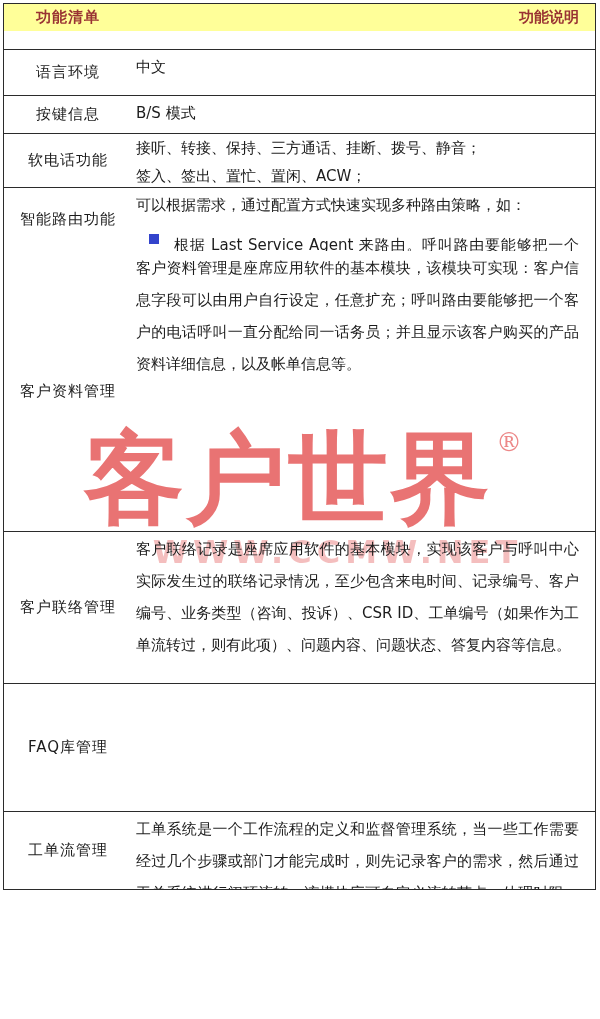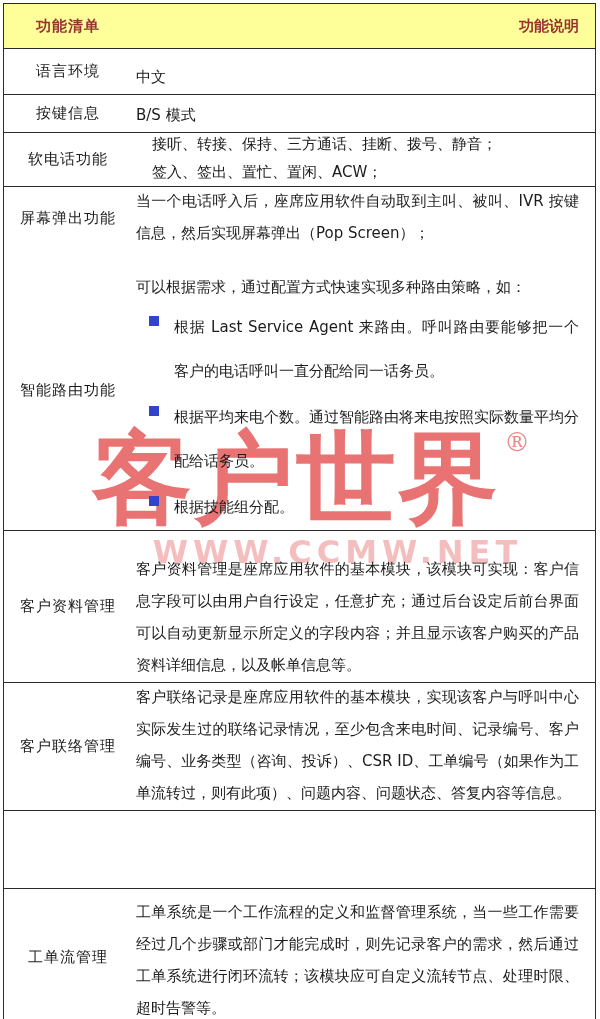--- a/index.html
+++ b/index.html
@@ -5,60 +5,60 @@
   html,body{margin:0;padding:0;}
   body{
     width:600px;height:1019px;position:relative;background:#fff;overflow:hidden;
     font-family:"DejaVu Sans","Liberation Sans",sans-serif;
   }
   .page{position:absolute;inset:0;}
 
   
   .watermark{position:absolute;inset:0;z-index:0;}
   .wm-main{
-    position:absolute;left:92px;top:428px;line-height:1;white-space:nowrap;
+    position:absolute;left:84px;top:428px;line-height:1;white-space:nowrap;
     font-family:"DejaVu Serif","Liberation Serif",serif;font-weight:bold;
     font-size:100px;letter-spacing:2px;color:var(--watermark-red,#DE2C2C);opacity:.66;
   }
   .wm-reg{
     font-size:26px;font-weight:normal;position:relative;top:-62px;left:4px;
     letter-spacing:0;opacity:.85;
   }
   .wm-sub{
     position:absolute;left:140px;top:533px;width:395px;text-align:center;
     font-size:32px;font-weight:bold;letter-spacing:5px;white-space:nowrap;
     color:var(--watermark-red,#DE2C2C);opacity:.30;
   }
 
   
   .ftable{
     position:absolute;left:3px;top:3px;width:593px;z-index:1;
     border:1px solid var(--border,#2B2B2B);box-sizing:border-box;
     color:var(--body-text,#1C1C1C);font-size:15px;
   }
   .trow{display:flex;box-sizing:border-box;border-top:1px solid var(--border,#2B2B2B);}
-  .ftable > .trow:nth-child(1){border-top:none;height:44px;background:var(--header-bg,#FFFF99);}
-  .ftable > .trow:nth-child(2){height:46px;}
+  .ftable > .trow:nth-child(1){border-top:none;height:27px;background:var(--header-bg,#FFFF99);}
+  .ftable > .trow:nth-child(2){height:46px;margin-top:18px;}
   .ftable > .trow:nth-child(3){height:38px;}
   .ftable > .trow:nth-child(4){height:54px;}
   .ftable > .trow:nth-child(5){height:64px;}
   .ftable > .trow:nth-child(6){height:280px;border-top:none;}
   .ftable > .trow:nth-child(7){height:152px;}
   .ftable > .trow:nth-child(8){height:128px;}
   .ftable > .trow:nth-child(9){height:78px;}
   .ftable > .trow:nth-child(10){height:137px;}
-  .ftable > .trow:nth-child(4) .para{line-height:26px;margin-left:16px;}
+  .ftable > .trow:nth-child(4) .para{line-height:26px;}
 
   .cell{box-sizing:border-box;}
   .cell.label{
     width:128px;flex:none;display:flex;align-items:center;justify-content:center;
     text-align:center;padding:0 4px;letter-spacing:1px;
   }
   .cell.content{
-    flex:1;display:flex;flex-direction:column;justify-content:flex-end;
+    flex:1;display:flex;flex-direction:column;justify-content:flex-start;
     padding:1px 16px 1px 4px;text-align:justify;overflow:hidden;
   }
   .head .cell{font-weight:bold;color:var(--header-text,#993333);}
   .head .cell.content{text-align:right;justify-content:center;}
   .para{line-height:32px;}
   .content > * + *{margin-top:2px;}
   .bullet{display:flex;line-height:44px;}
   .bullet .sq{
     width:10px;height:10px;flex:none;background:var(--bullet-blue,#3344CC);
     margin:11px 15px 0 13px;
@@ -94,56 +94,51 @@
         </div>
       </div>
       <div class="trow">
         <div class="cell label">软电话功能</div>
         <div class="cell content">
           <div class="para">接听、转接、保持、三方通话、挂断、拨号、静音；</div>
           <div class="para">签入、签出、置忙、置闲、ACW；</div>
         </div>
       </div>
       <div class="trow">
-        <div class="cell label">屏幕弹出功能</div>
-        <div class="cell content">
-          <div class="para">当一个电话呼入后，座席应用软件自动取到主叫、被叫、IVR 按键信息，然后实现屏幕弹出（Pop Screen）；</div>
-        </div>
-      </div>
-      <div class="trow">
         <div class="cell label">智能路由功能</div>
         <div class="cell content">
           <div class="para">可以根据需求，通过配置方式快速实现多种路由策略，如：</div>
           <div class="bullet">
             <span class="sq"></span>
             <span class="btext">根据 Last Service Agent 来路由。呼叫路由要能够把一个客户的电话呼叫一直分配给同一话务员。</span>
           </div>
           <div class="bullet">
             <span class="sq"></span>
             <span class="btext">根据平均来电个数。通过智能路由将来电按照实际数量平均分配给话务员。</span>
           </div>
           <div class="bullet">
             <span class="sq"></span>
             <span class="btext">根据技能组分配。</span>
           </div>
         </div>
       </div>
       <div class="trow">
         <div class="cell label">客户资料管理</div>
         <div class="cell content">
-          <div class="para">客户资料管理是座席应用软件的基本模块，该模块可实现：客户信息字段可以由用户自行设定，任意扩充；通过后台设定后前台界面可以自动更新显示所定义的字段内容；并且显示该客户购买的产品资料详细信息，以及帐单信息等。</div>
+          <div class="para">客户资料管理是座席应用软件的基本模块，该模块可实现：客户信息字段可以由用户自行设定，任意扩充；呼叫路由要能够把一个客户的电话呼叫一直分配给同一话务员；并且显示该客户购买的产品资料详细信息，以及帐单信息等。</div>
         </div>
       </div>
       <div class="trow">
         <div class="cell label">客户联络管理</div>
         <div class="cell content">
           <div class="para">客户联络记录是座席应用软件的基本模块，实现该客户与呼叫中心实际发生过的联络记录情况，至少包含来电时间、记录编号、客户编号、业务类型（咨询、投诉）、CSR ID、工单编号（如果作为工单流转过，则有此项）、问题内容、问题状态、答复内容等信息。</div>
         </div>
       </div>
       <div class="trow">
+        <div class="cell label">FAQ库管理</div>
       </div>
       <div class="trow">
         <div class="cell label">工单流管理</div>
         <div class="cell content">
           <div class="para">工单系统是一个工作流程的定义和监督管理系统，当一些工作需要经过几个步骤或部门才能完成时，则先记录客户的需求，然后通过工单系统进行闭环流转；该模块应可自定义流转节点、处理时限、超时告警等。</div>
         </div>
       </div>
     </div>
 
 </div>

